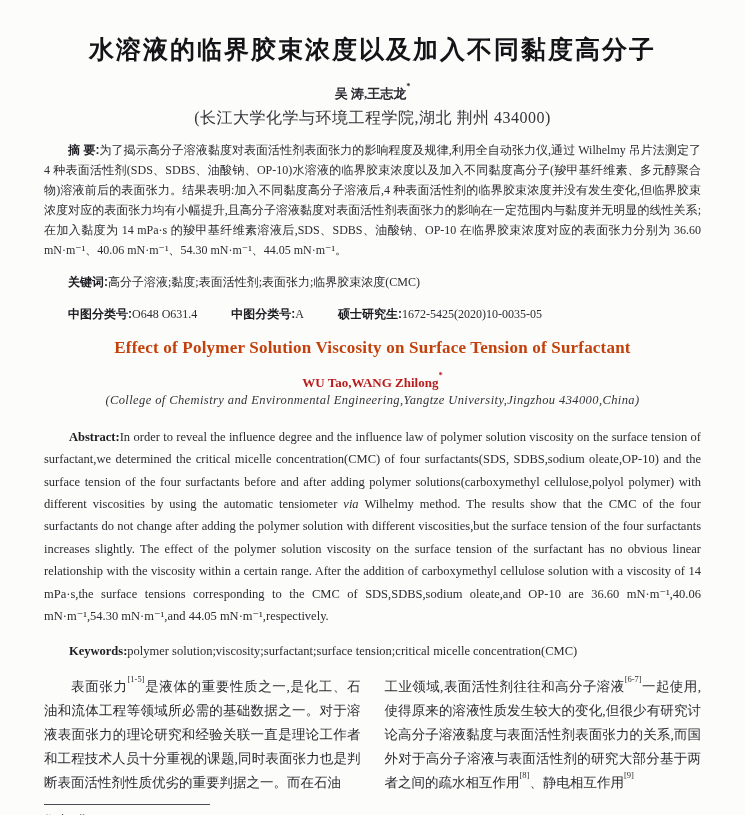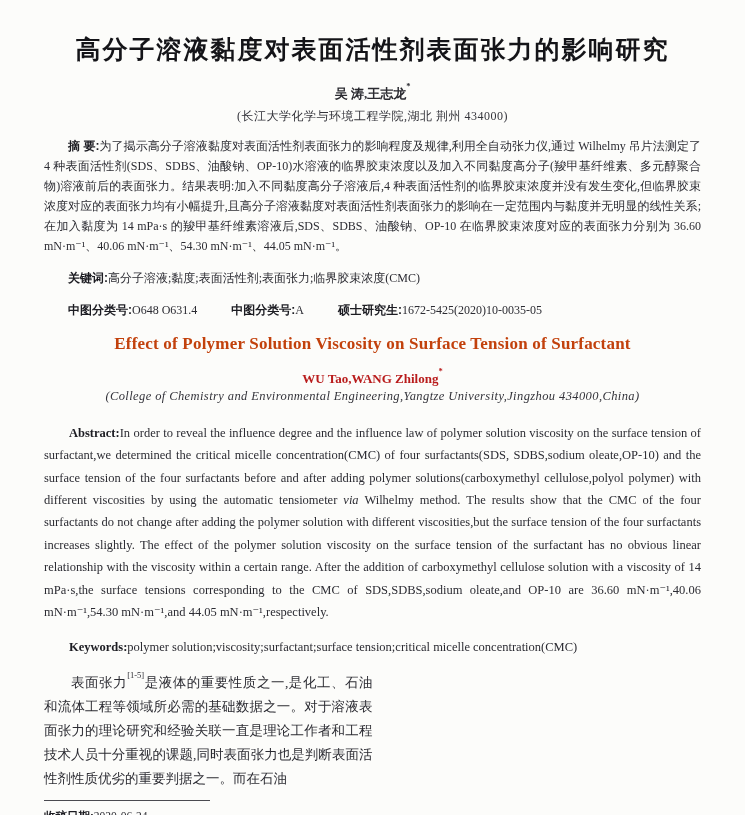--- a/index.html
+++ b/index.html
@@ -16,21 +16,21 @@
     font-family: "Liberation Sans", "DejaVu Sans", sans-serif;
     font-size: 25px; font-weight: bold; text-align: center;
     letter-spacing: 2px; color: #141418; line-height: 32px;
   }
   .authors-zh {
     margin-top: 20px; text-align: center;
     font-size: 13px; font-weight: bold; color: #2a2a30;
   }
   .affil-zh {
     margin-top: 5px; text-align: center;
-    font-size: 12px; color: #33333a; letter-spacing: 0.5px;
+    font-size: 16px; color: #33333a; letter-spacing: 0.5px;
   }
   .abs-zh, .kw-zh, .class-row {
     font-size: 12px; line-height: 20px; text-align: justify; color: #2b2b32;
   }
   .abs-zh { margin-top: 11px; text-indent: 2em; }
   .kw-zh { margin-top: 1px; text-indent: 2em; }
   .class-row { margin-top: 1px; text-indent: 2em; }
   .class-item { margin-right: 34px; }
   .class-item:last-child { margin-right: 0; }
   .zh-label {
@@ -81,21 +81,21 @@
   }
   .footer { margin-top: 6px; }
   .footer p { margin: 0; font-size: 11.5px; line-height: 19px; color: #2b2b32; }
   .bio { padding-left: 46px; text-indent: -46px; }
 </style>
 </head>
 <body>
 
 <div class="page">
 
-  <h1 class="title-zh">高分子溶液黏度对表面活性剂表面张力的影响研究</h1>
+  <h1 class="title-zh">水溶液的临界胶束浓度以及加入不同黏度高分子</h1>
 
   <div class="authors-zh"><span>吴 涛,王志龙</span><sup class="star">*</sup></div>
 
   <div class="affil-zh">(长江大学化学与环境工程学院,湖北 荆州 434000)</div>
 
   <p class="abs-zh"><span class="zh-label">摘 要:</span><span>为了揭示高分子溶液黏度对表面活性剂表面张力的影响程度及规律,利用全自动张力仪,通过 Wilhelmy 吊片法测定了 4 种表面活性剂(SDS、SDBS、油酸钠、OP-10)水溶液的临界胶束浓度以及加入不同黏度高分子(羧甲基纤维素、多元醇聚合物)溶液前后的表面张力。结果表明:加入不同黏度高分子溶液后,4 种表面活性剂的临界胶束浓度并没有发生变化,但临界胶束浓度对应的表面张力均有小幅提升,且高分子溶液黏度对表面活性剂表面张力的影响在一定范围内与黏度并无明显的线性关系;在加入黏度为 14 mPa·s 的羧甲基纤维素溶液后,SDS、SDBS、油酸钠、OP-10 在临界胶束浓度对应的表面张力分别为 36.60 mN·m⁻¹、40.06 mN·m⁻¹、54.30 mN·m⁻¹、44.05 mN·m⁻¹。</span></p>
 
   <p class="kw-zh"><span class="zh-label">关键词:</span><span>高分子溶液;黏度;表面活性剂;表面张力;临界胶束浓度(CMC)</span></p>
 
   <p class="class-row"><span class="class-item"><span class="zh-label">中图分类号:</span><span>O648 O631.4</span></span><span class="class-item"><span class="zh-label">中图分类号:</span><span>A</span></span><span class="class-item"><span class="zh-label">硕士研究生:</span><span>1672-5425(2020)10-0035-05</span></span></p>
@@ -107,20 +107,23 @@
   <div class="affil-en">(College of Chemistry and Environmental Engineering,Yangtze University,Jingzhou 434000,China)</div>
 
   <p class="abs-en"><span class="en-label">Abstract:</span><span>In order to reveal the influence degree and the influence law of polymer solution viscosity on the surface tension of surfactant,we determined the critical micelle concentration(CMC) of four surfactants(SDS, SDBS,sodium oleate,OP-10) and the surface tension of the four surfactants before and after adding polymer solutions(carboxymethyl cellulose,polyol polymer) with different viscosities by using the automatic tensiometer </span><span class="italic">via</span><span> Wilhelmy method. The results show that the CMC of the four surfactants do not change after adding the polymer solution with different viscosities,but the surface tension of the four surfactants increases slightly. The effect of the polymer solution viscosity on the surface tension of the surfactant has no obvious linear relationship with the viscosity within a certain range. After the addition of carboxymethyl cellulose solution with a viscosity of 14 mPa·s,the surface tensions corresponding to the CMC of SDS,SDBS,sodium oleate,and OP-10 are 36.60 mN·m⁻¹,40.06 mN·m⁻¹,54.30 mN·m⁻¹,and 44.05 mN·m⁻¹,respectively.</span></p>
 
   <p class="kw-en"><span class="en-label">Keywords:</span><span>polymer solution;viscosity;surfactant;surface tension;critical micelle concentration(CMC)</span></p>
 
   <div class="body-cols">
     <div class="col col-left">
       <p><span>表面张力</span><sup class="ref">[1-5]</sup><span>是液体的重要性质之一,是化工、石油和流体工程等领域所必需的基础数据之一。对于溶液表面张力的理论研究和经验关联一直是理论工作者和工程技术人员十分重视的课题,同时表面张力也是判断表面活性剂性质优劣的重要判据之一。而在石油</span></p>
     </div>
+    <div class="col col-right">
+      <p><span>工业领域,表面活性剂往往和高分子溶液</span><sup class="ref">[6-7]</sup><span>一起使用,使得原来的溶液性质发生较大的变化,但很少有研究讨论高分子溶液黏度与表面活性剂表面张力的关系,而国外对于高分子溶液与表面活性剂的研究大部分基于两者之间的疏水相互作用</span><sup class="ref">[8]</sup><span>、静电相互作用</span><sup class="ref">[9]</sup></p>
+    </div>
   </div>
 
   <div class="footnote-rule"></div>
 
   <div class="footer">
     <p><span class="zh-label">收稿日期:</span><span>2020-06-24</span></p>
     <p class="bio"><span class="zh-label">作者简介:</span><span>吴涛(1995—),男,湖北洪湖人,硕士研究生,研究方向:油田化学,E-mail:13669065117@163.com;通讯作者:王志龙,教授,E-mail:wazl8@sina.com。</span></p>
   </div>
 
 </div>

